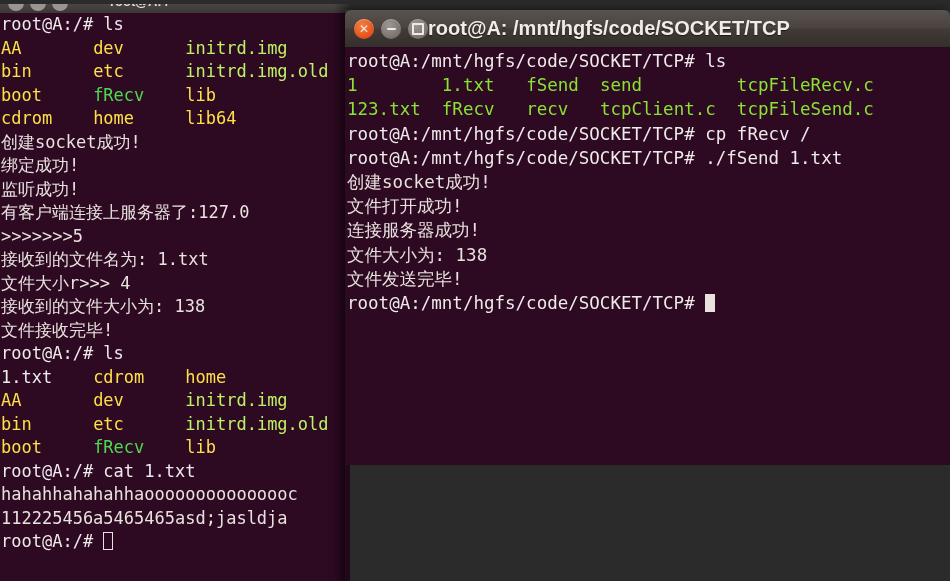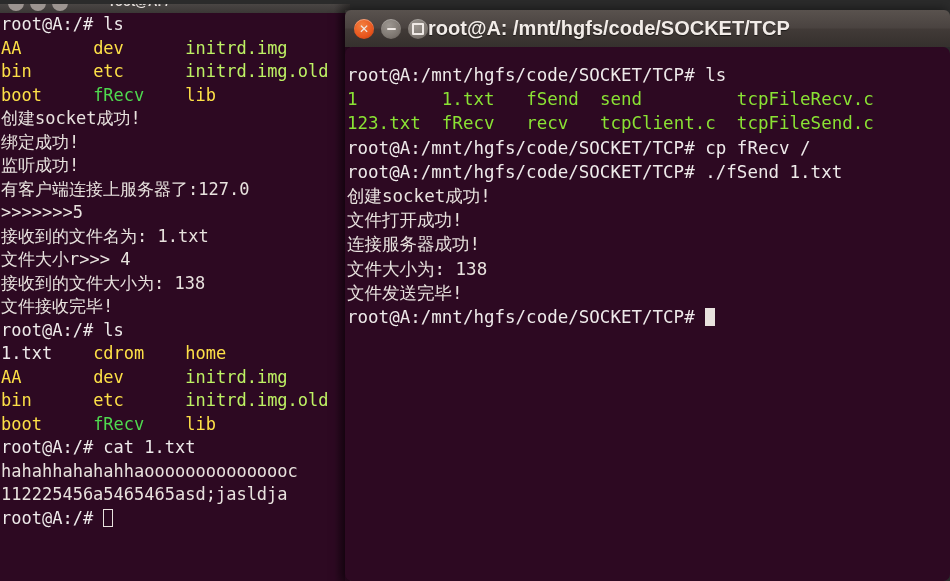--- a/index.html
+++ b/index.html
@@ -132,26 +132,25 @@
   }
   #fg-title {
     color: #f2ece8;
     font-family: "Liberation Sans", sans-serif;
     font-size: 20px;
     font-weight: bold;
     white-space: nowrap;
     text-shadow: 0 1px 1px rgba(0,0,0,0.55);
   }
   #fg-term {
-    height: 534px;
+    height: 418px;
     background: #2d0922;
     overflow: hidden;
-    padding: 16px 0 0 2px;
+    padding: 2px 0 0 2px;
     box-sizing: border-box;
-    border-radius: 7px;
   }
 
   
   .line {
     white-space: pre;
     font-family: "DejaVu Sans Mono", "Liberation Mono", monospace;
     font-size: 17px;
     line-height: 23.5px;
     letter-spacing: 0px;
     color: #e8e2de;
@@ -192,20 +191,21 @@
     <span class="tb-dot d2"></span>
     <span class="tb-dot d3"></span>
     <span class="tb-title">root@A: /</span>
   </div>
 
   <div id="bg-term">
       <div class="line"><span class="c-white">root@A:/# </span><span class="c-white">ls</span></div>
       <div class="line"><span class="c-blue">AA       </span><span class="c-blue">dev      </span><span class="c-cyan">initrd.img</span></div>
       <div class="line"><span class="c-blue">bin      </span><span class="c-blue">etc      </span><span class="c-cyan">initrd.img.old</span></div>
       <div class="line"><span class="c-blue">boot     </span><span class="c-green">fRecv    </span><span class="c-blue">lib</span></div>
+      <div class="line"><span class="c-blue">cdrom    </span><span class="c-blue">home     </span><span class="c-blue">lib64</span></div>
       <div class="line"><span class="cjk">创建</span><span>socket</span><span class="cjk">成功</span><span>!</span></div>
       <div class="line"><span class="cjk">绑定成功</span><span>!</span></div>
       <div class="line"><span class="cjk">监听成功</span><span>!</span></div>
       <div class="line"><span class="cjk">有客户端连接上服务器了</span><span>:127.0</span></div>
       <div class="line"><span>&gt;&gt;&gt;&gt;&gt;&gt;&gt;5</span></div>
       <div class="line"><span class="cjk">接收到的文件名为</span><span>: 1.txt</span></div>
       <div class="line"><span class="cjk">文件大小</span><span>r&gt;&gt;&gt; 4</span></div>
       <div class="line"><span class="cjk">接收到的文件大小为</span><span>: 138</span></div>
       <div class="line"><span class="cjk">文件接收完毕</span><span>!</span></div>
       <div class="line"><span class="c-white">root@A:/# </span><span class="c-white">ls</span></div>

